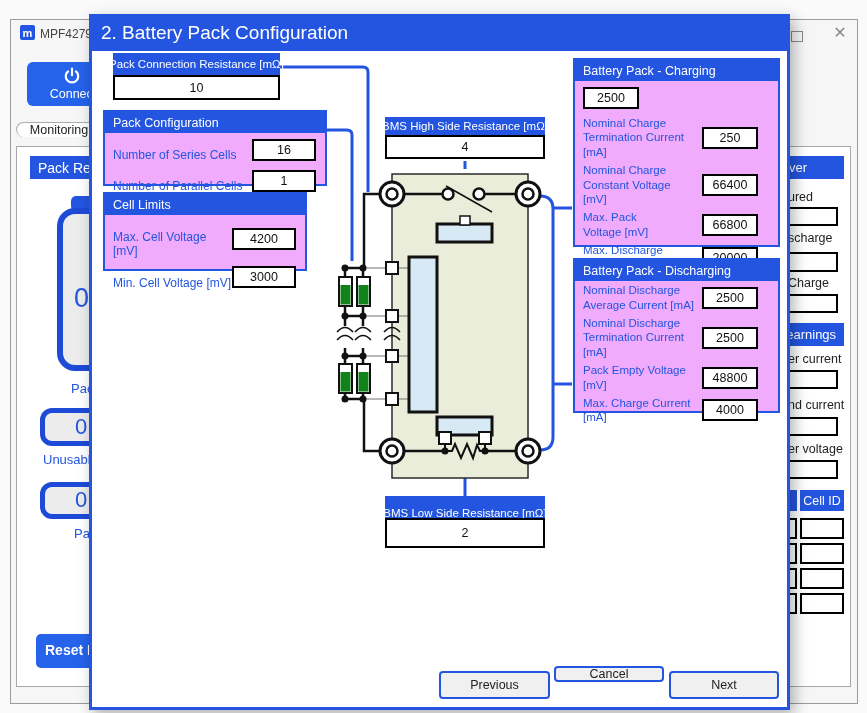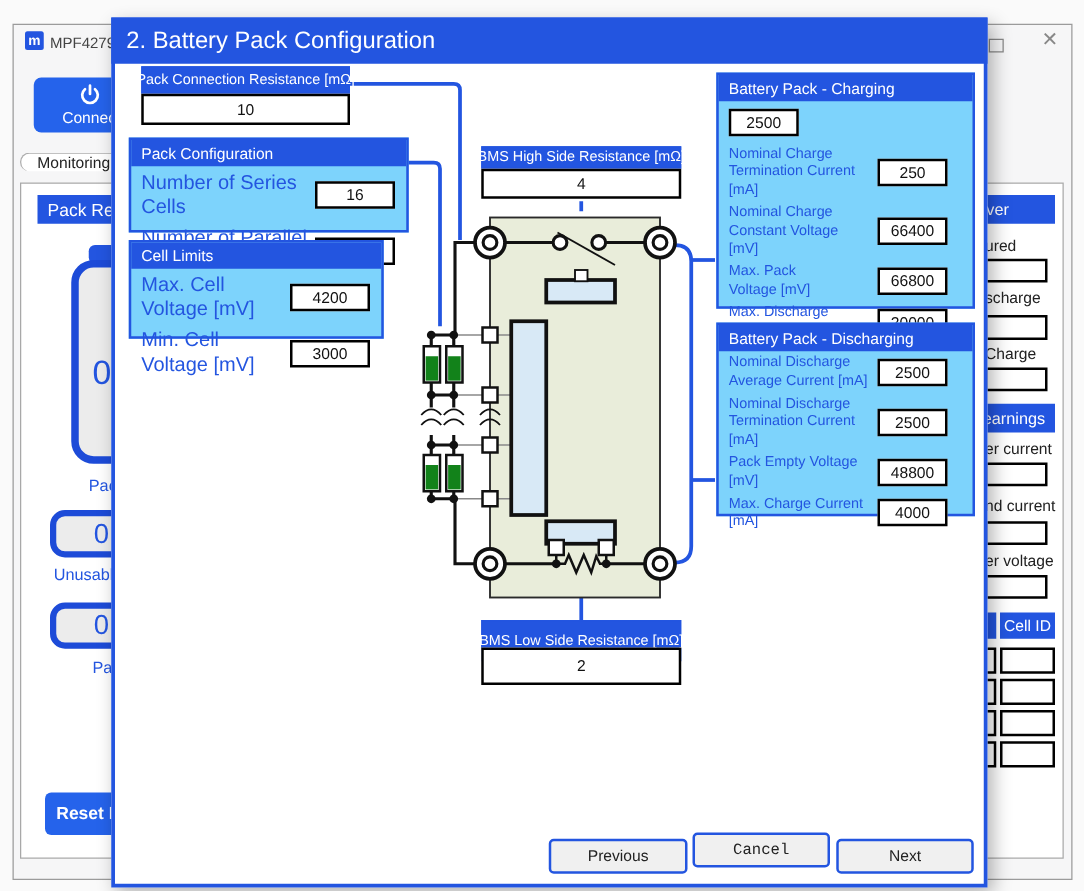--- a/index.html
+++ b/index.html
@@ -23,24 +23,24 @@
   .gauge-sm{background:#ECECEC;border:5px solid #1D4BD8;border-radius:12px;}
   .gaugeval{color:var(--blue);font-weight:500;}
   .fraglabel{color:var(--blue);font-size:13px;white-space:nowrap;}
   .darklabel{color:#222;font-size:12.5px;white-space:nowrap;}
   .wbox{background:#fff;border:2px solid #000;}
   
   .dlgframe{border:3px solid var(--blue);background:#fff;box-shadow:4px 5px 14px rgba(0,0,0,.30);}
   .dlgtitle{background:var(--blue);color:#fff;font-size:19px;font-weight:500;display:flex;align-items:center;padding-left:12px;}
   .hdrbar{background:var(--blue);border:1px solid var(--blue);color:#fff;font-size:11.5px;display:flex;align-items:center;justify-content:center;white-space:nowrap;}
   .vbox{background:#fff;border:2px solid #000;display:flex;align-items:center;justify-content:center;font-size:12.5px;color:#111;}
-  .panel{background:#7dd3fc;border:2px solid var(--blue);}
+  .panel{background:#f0abfc;border:2px solid var(--blue);}
   .phead{background:var(--blue);color:#fff;font-size:12.5px;padding:3px 8px;height:21px;box-sizing:border-box;display:flex;align-items:center;}
   .prow{display:flex;align-items:center;padding:4px 9px 2px 8px;}
-  .plabel{flex:1;font-size:16px;color:var(--blue);line-height:1.2;}
+  .plabel{flex:1;font-size:12px;color:var(--blue);line-height:1.2;margin-top:11px;}
   .pvbox{width:60px;height:18px;flex:none;}
   .crow{display:flex;align-items:center;padding:2px 20px 2px 8px;min-height:29px;}
   .clabel{flex:1;font-size:11.5px;color:var(--blue);line-height:1.25;padding-right:6px;}
   .cvbox{width:52px;height:18px;flex:none;}
   .navbtn{background:#F0F0F0;border:2px solid var(--blue);border-radius:4px;font-size:12.5px;color:#222;display:flex;align-items:center;justify-content:center;cursor:default;}
 </style>
 </head>
 <body>
 
 <div class="stage">
@@ -313,16 +313,16 @@
       <span class="clabel">Pack Empty Voltage [mV]</span>
       <div class="vbox cvbox">48800</div>
     </div>
     <div class="crow">
       <span class="clabel">Max. Charge Current [mA]</span>
       <div class="vbox cvbox">4000</div>
     </div>
   </div>
 
   <div class="abs navbtn" style="left:439px;top:671px;width:111px;height:28px;">Previous</div>
-  <div class="abs navbtn" style="left:554px;top:666px;width:110px;height:28px;font-family:Liberation Mono, monospace;">Cancel</div>
+  <div class="abs navbtn" style="left:554px;top:666px;width:110px;height:16px;">Cancel</div>
   <div class="abs navbtn" style="left:669px;top:671px;width:110px;height:28px;">Next</div>
 
 </div>
 
 </body></html>

